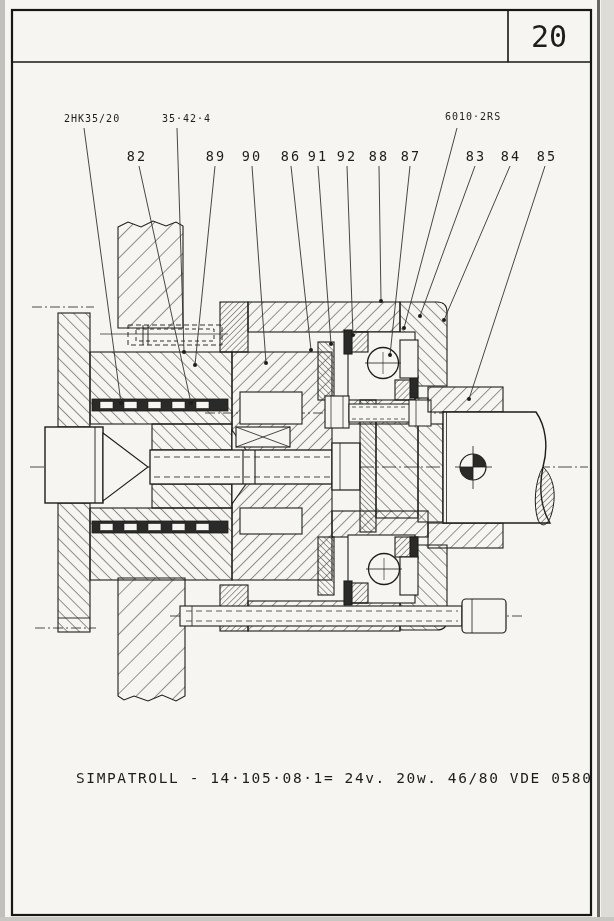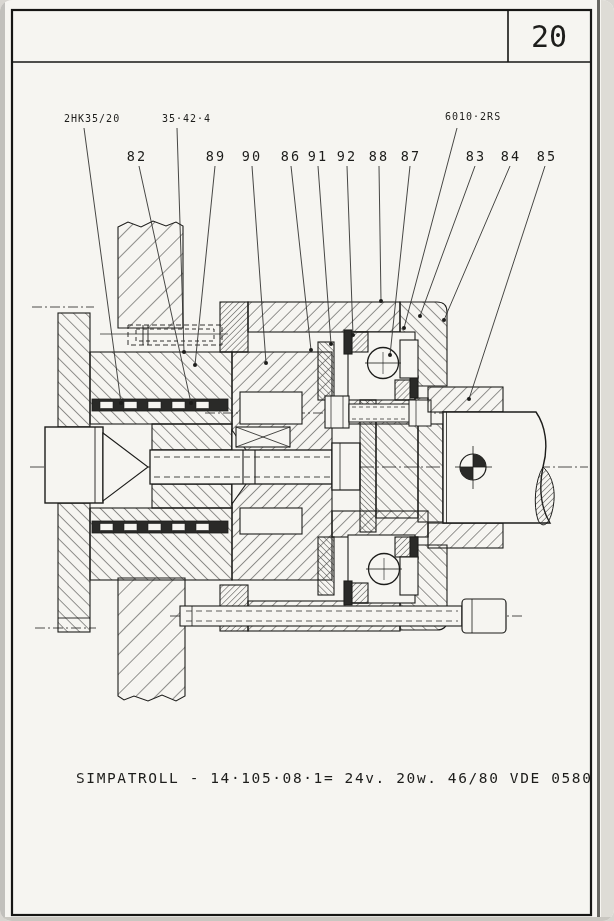--- a/index.html
+++ b/index.html
@@ -1,17 +1,17 @@
 <!DOCTYPE html>
 <html><head>
 <meta charset="utf-8">
 <style>
   html,body{margin:0;padding:0;background:#d8d6d1;}
   .page{position:relative;width:614px;height:921px;background:#f6f5f1;overflow:hidden;
-        font-family:"DejaVu Sans Mono","Liberation Mono",monospace;border-radius:12px;}
+        font-family:"DejaVu Sans Mono","Liberation Mono",monospace;}
   svg{position:absolute;left:0;top:0;}
   .ann{fill:#1d1d1b;}
 </style>
 </head>
 <body>
 
 <div class="page">
 <svg width="614" height="921" viewBox="0 0 614 921">
   <defs>
 

